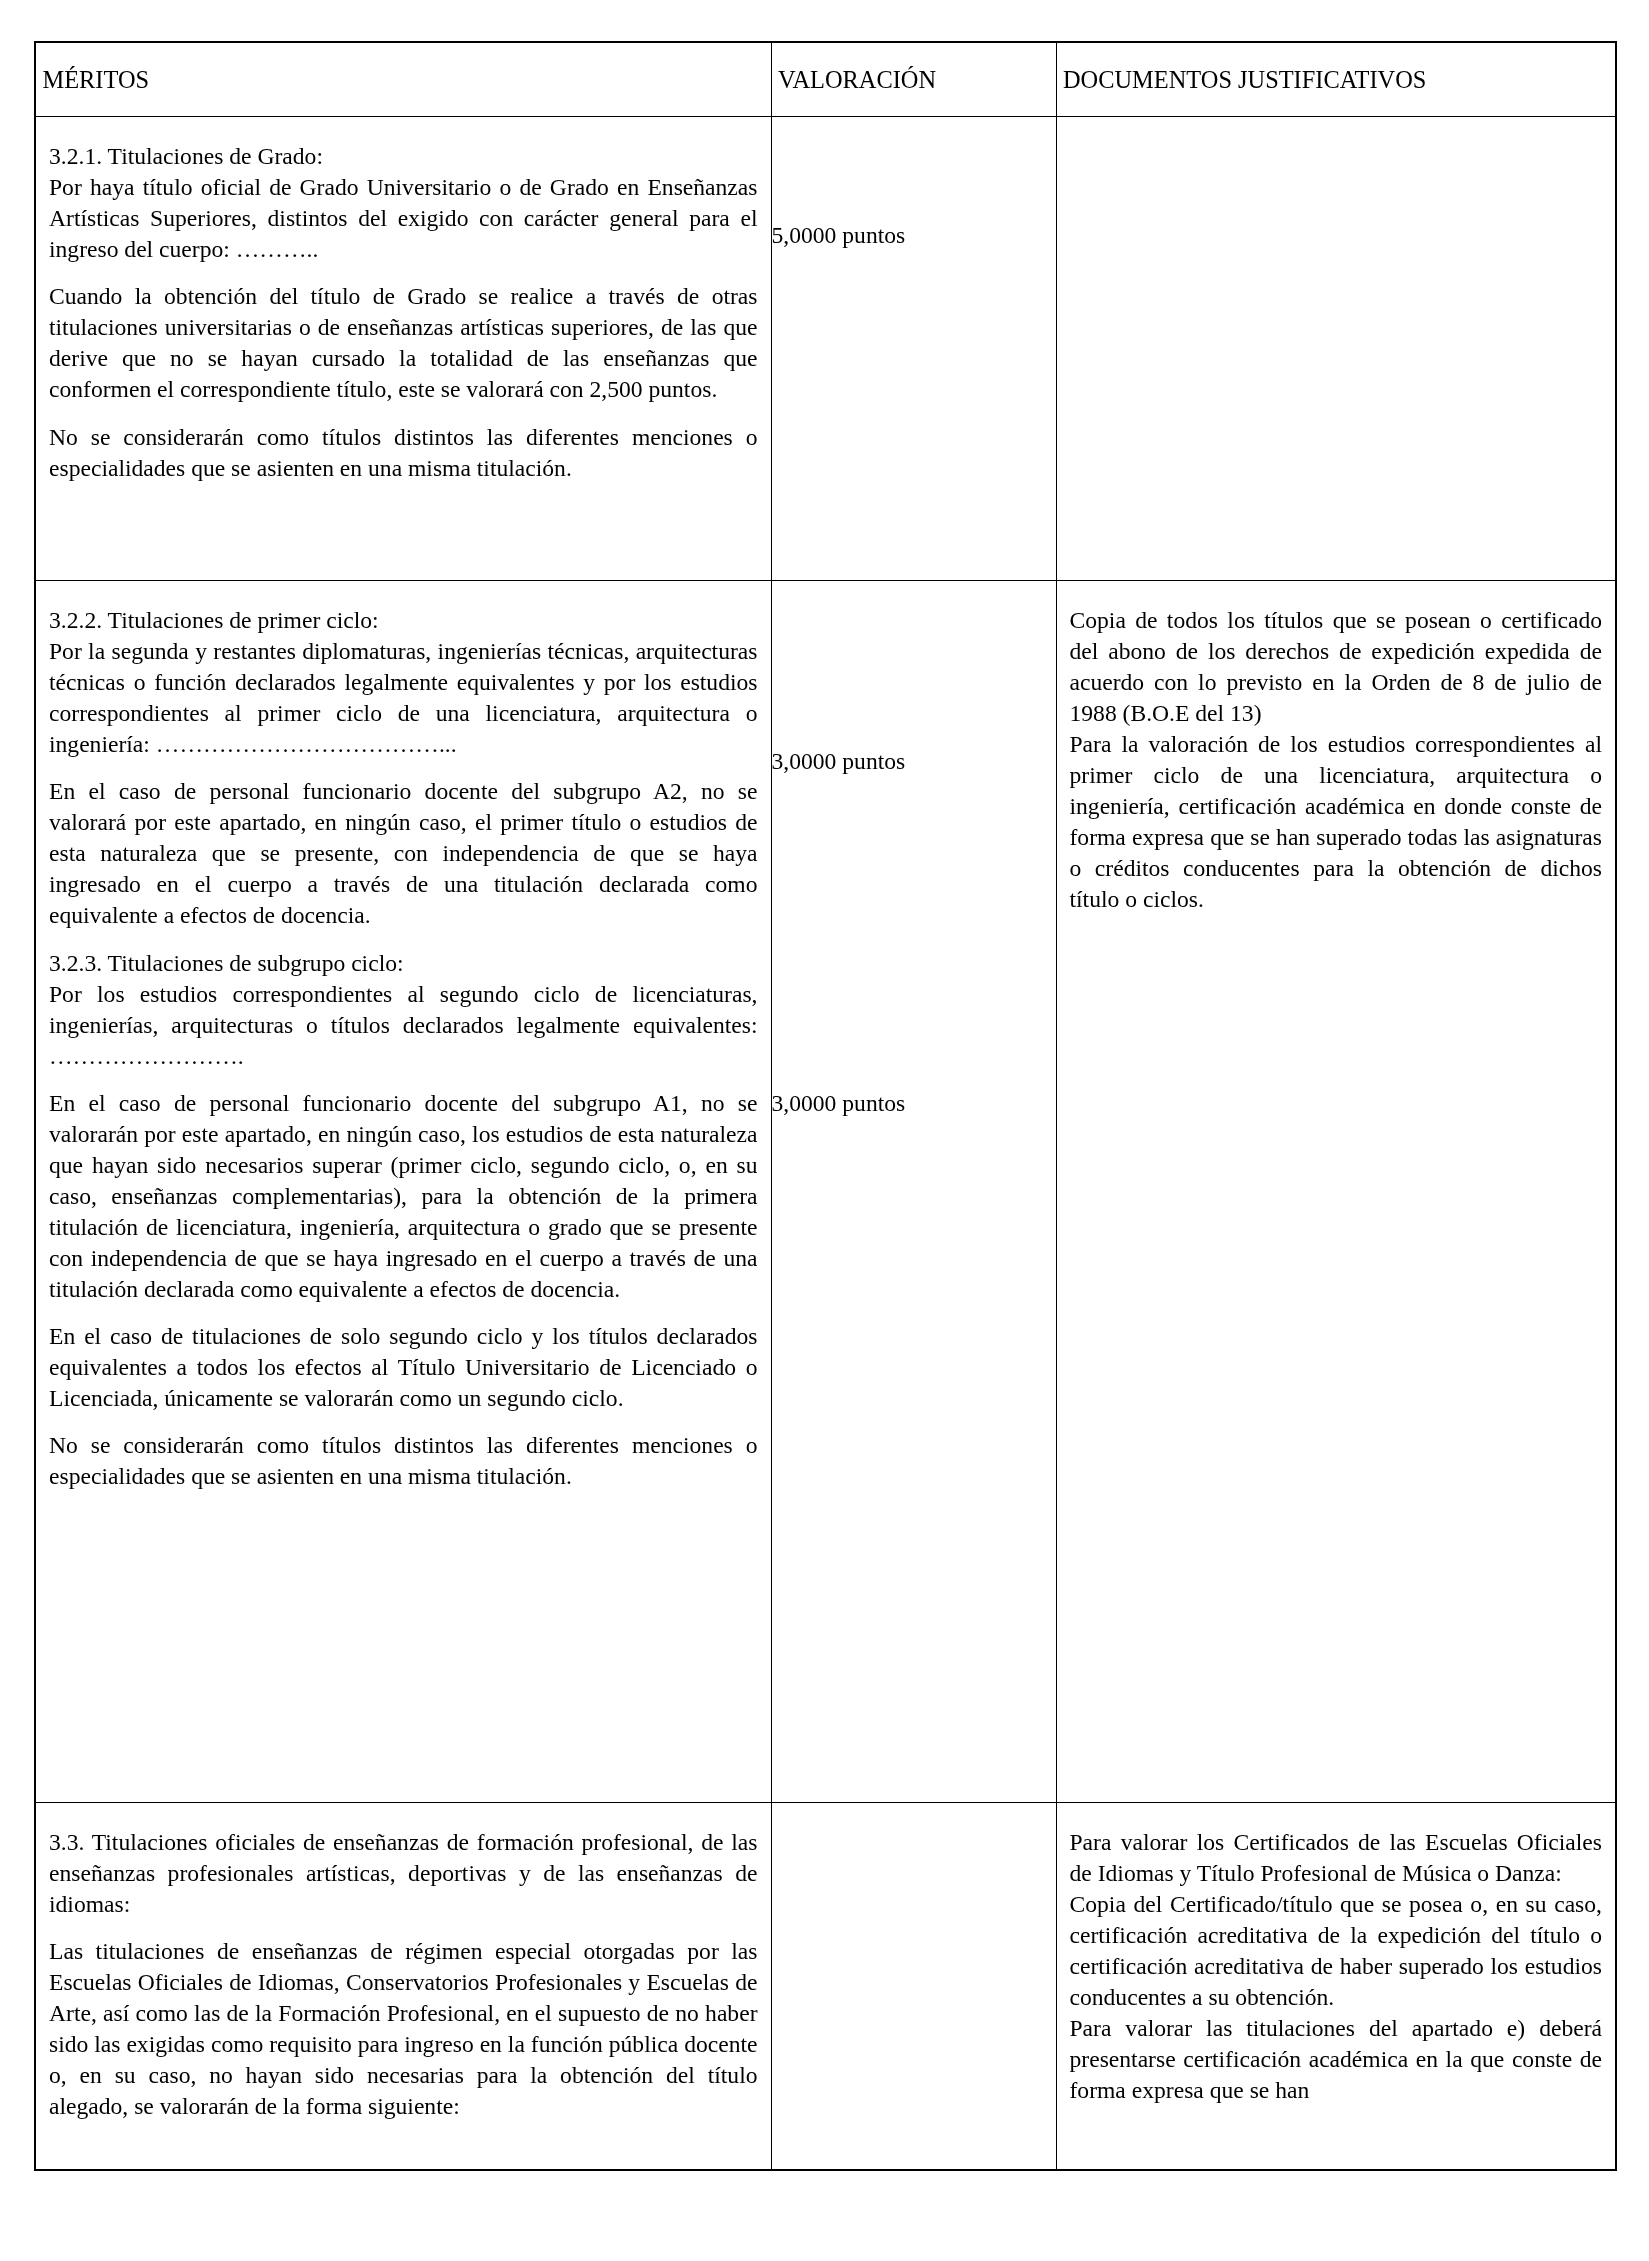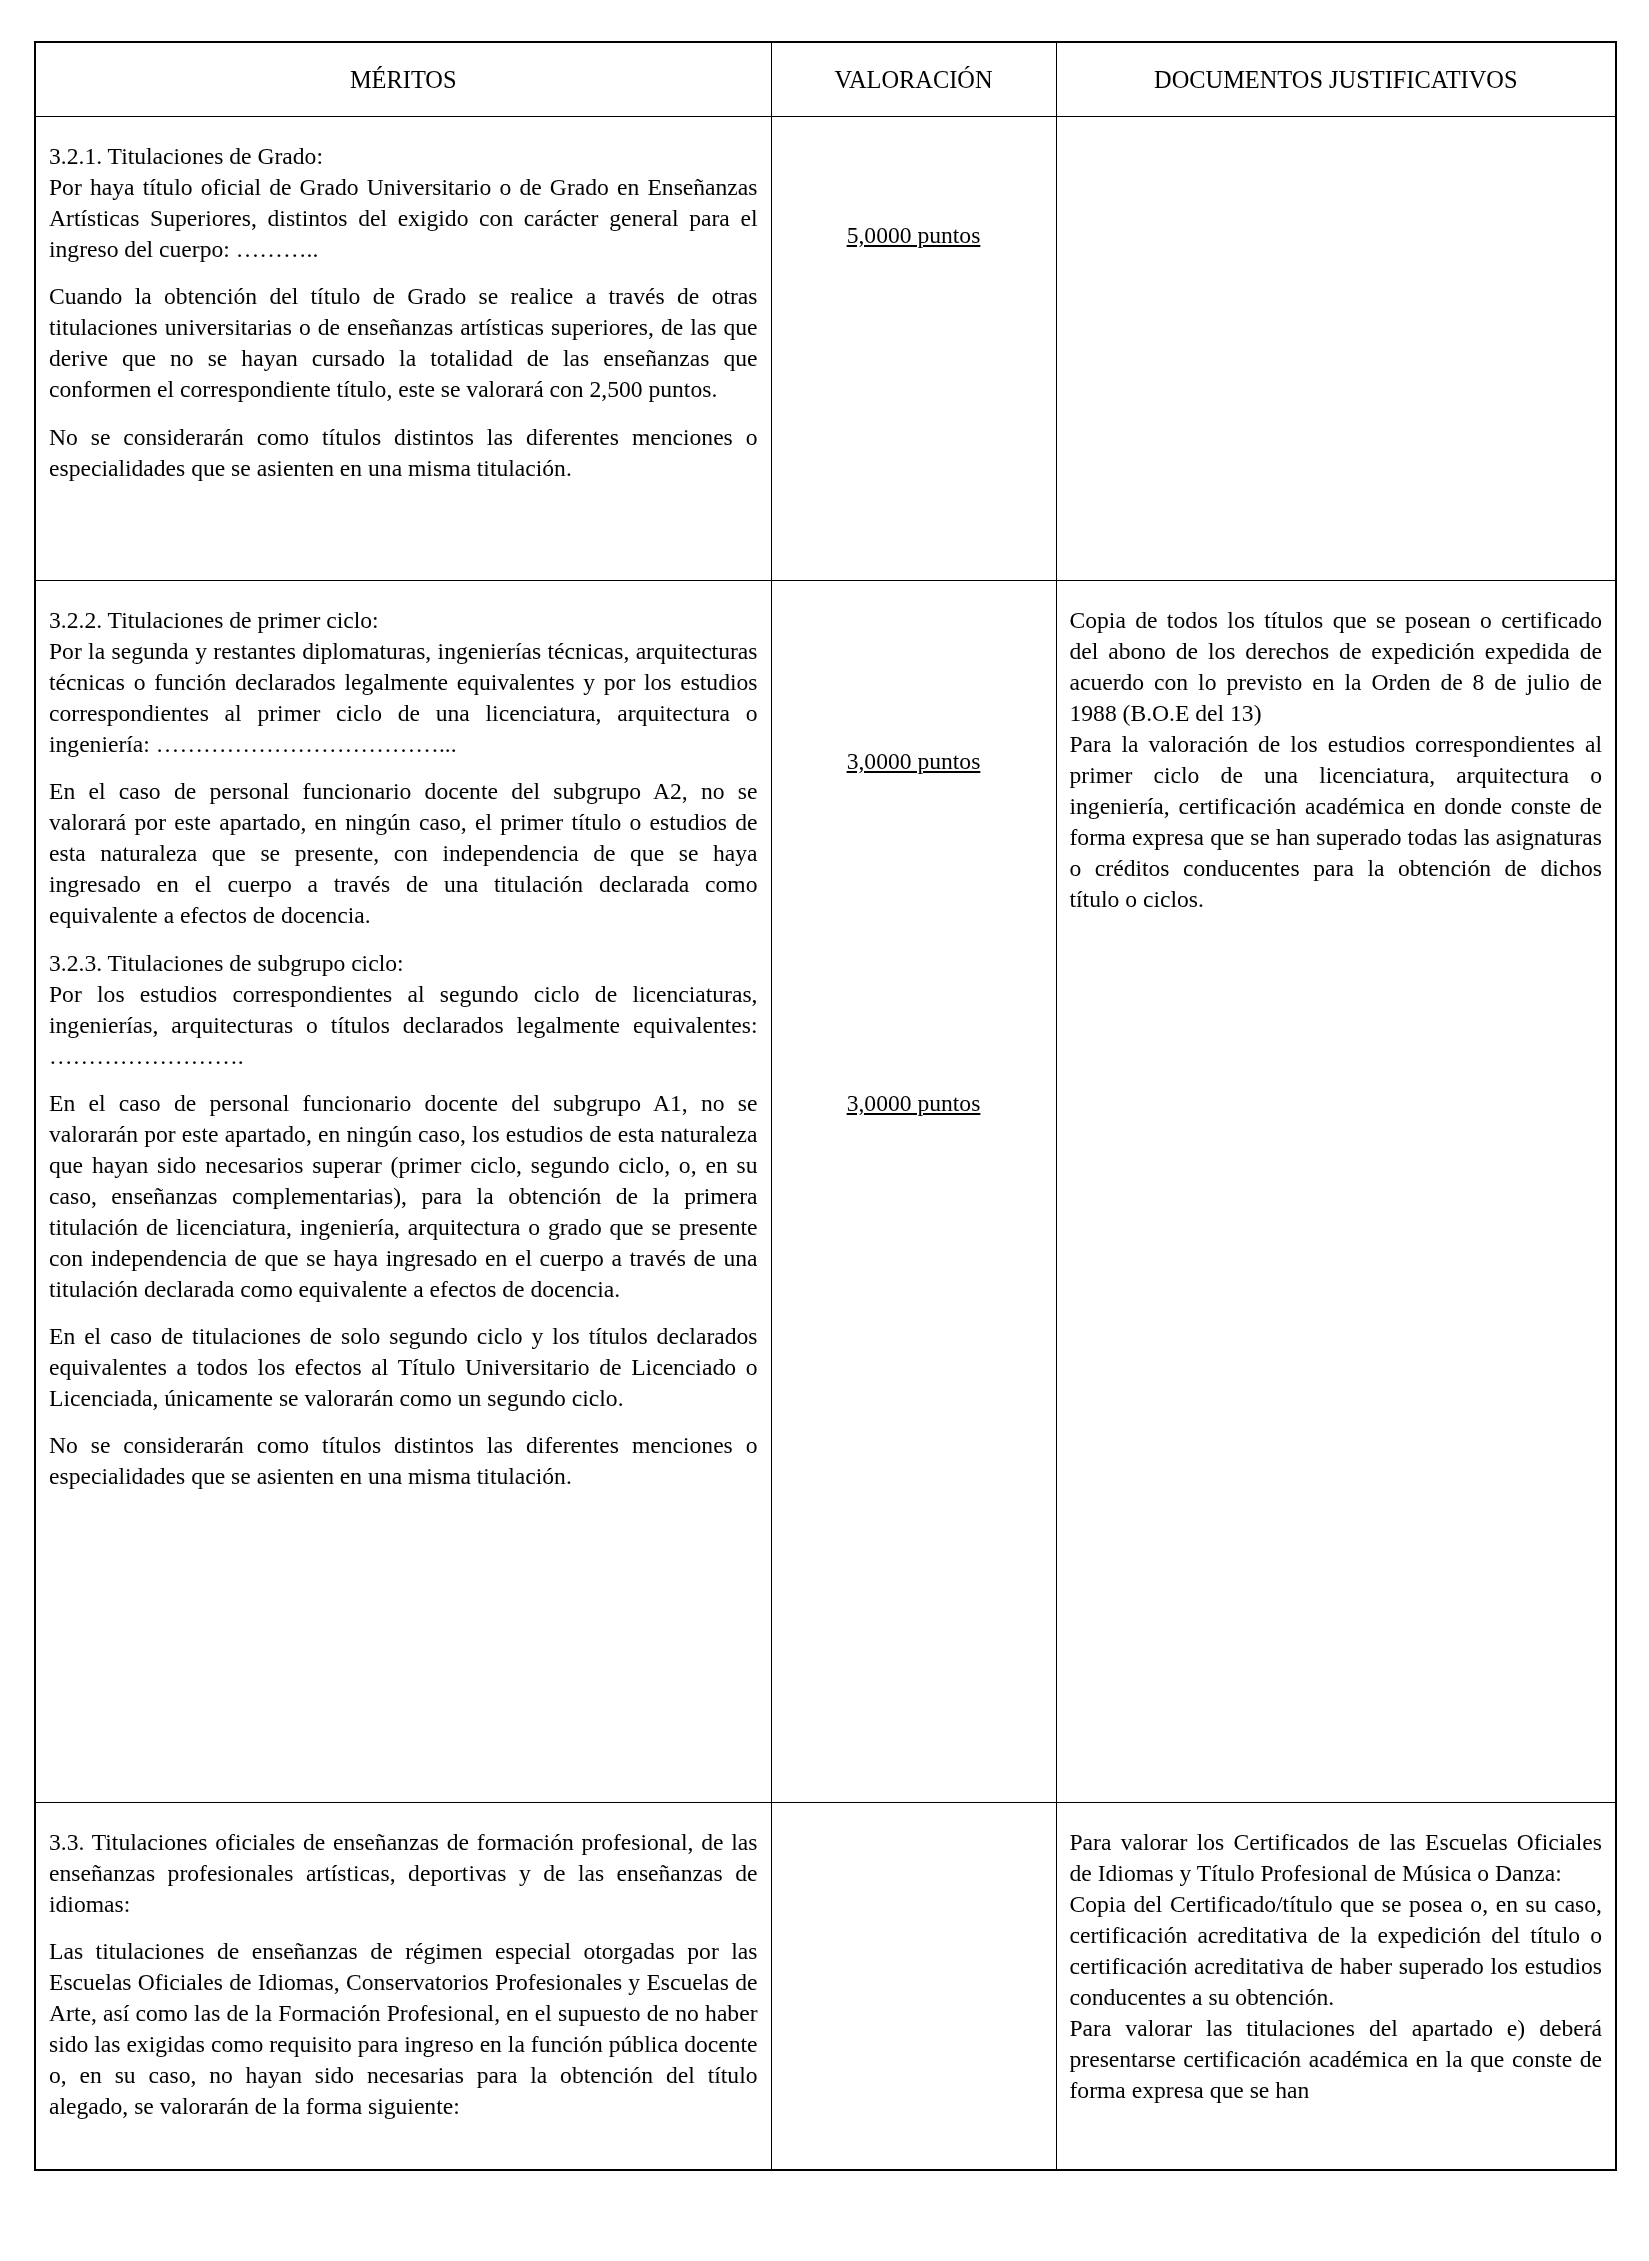--- a/index.html
+++ b/index.html
@@ -22,34 +22,33 @@
     margin: 41px 34px 0 34px;
     border: 2.4px solid #000;
   }
   .grid th, .grid td {
     border: 1.6px solid #000;
     vertical-align: top;
     padding: 24px 13px;
   }
   .grid th {
     font-weight: normal;
-    text-align: center;
+    text-align: left;
     font-size: 24.4px;
     padding: 21px 6.5px;
   }
   .just { text-align: justify; }
   .gap { margin-top: 16.3px; }
   .val-cell { position: relative; }
   .points {
     position: absolute;
     left: 0;
     width: 100%;
-    text-align: center;
+    text-align: left;
     white-space: nowrap;
-    text-decoration: underline;
   }
   .p-r1  { top: 103px; }
   .p-r2a { top: 165px; }
   .p-r2b { top: 507px; }
   .vmid { vertical-align: middle; margin-left: 12px; }
   .h-r1 { height: 464px; }
   .h-r2 { height: 1222px; }
   .h-r3 { height: 367px; }
 </style>
 </head>

